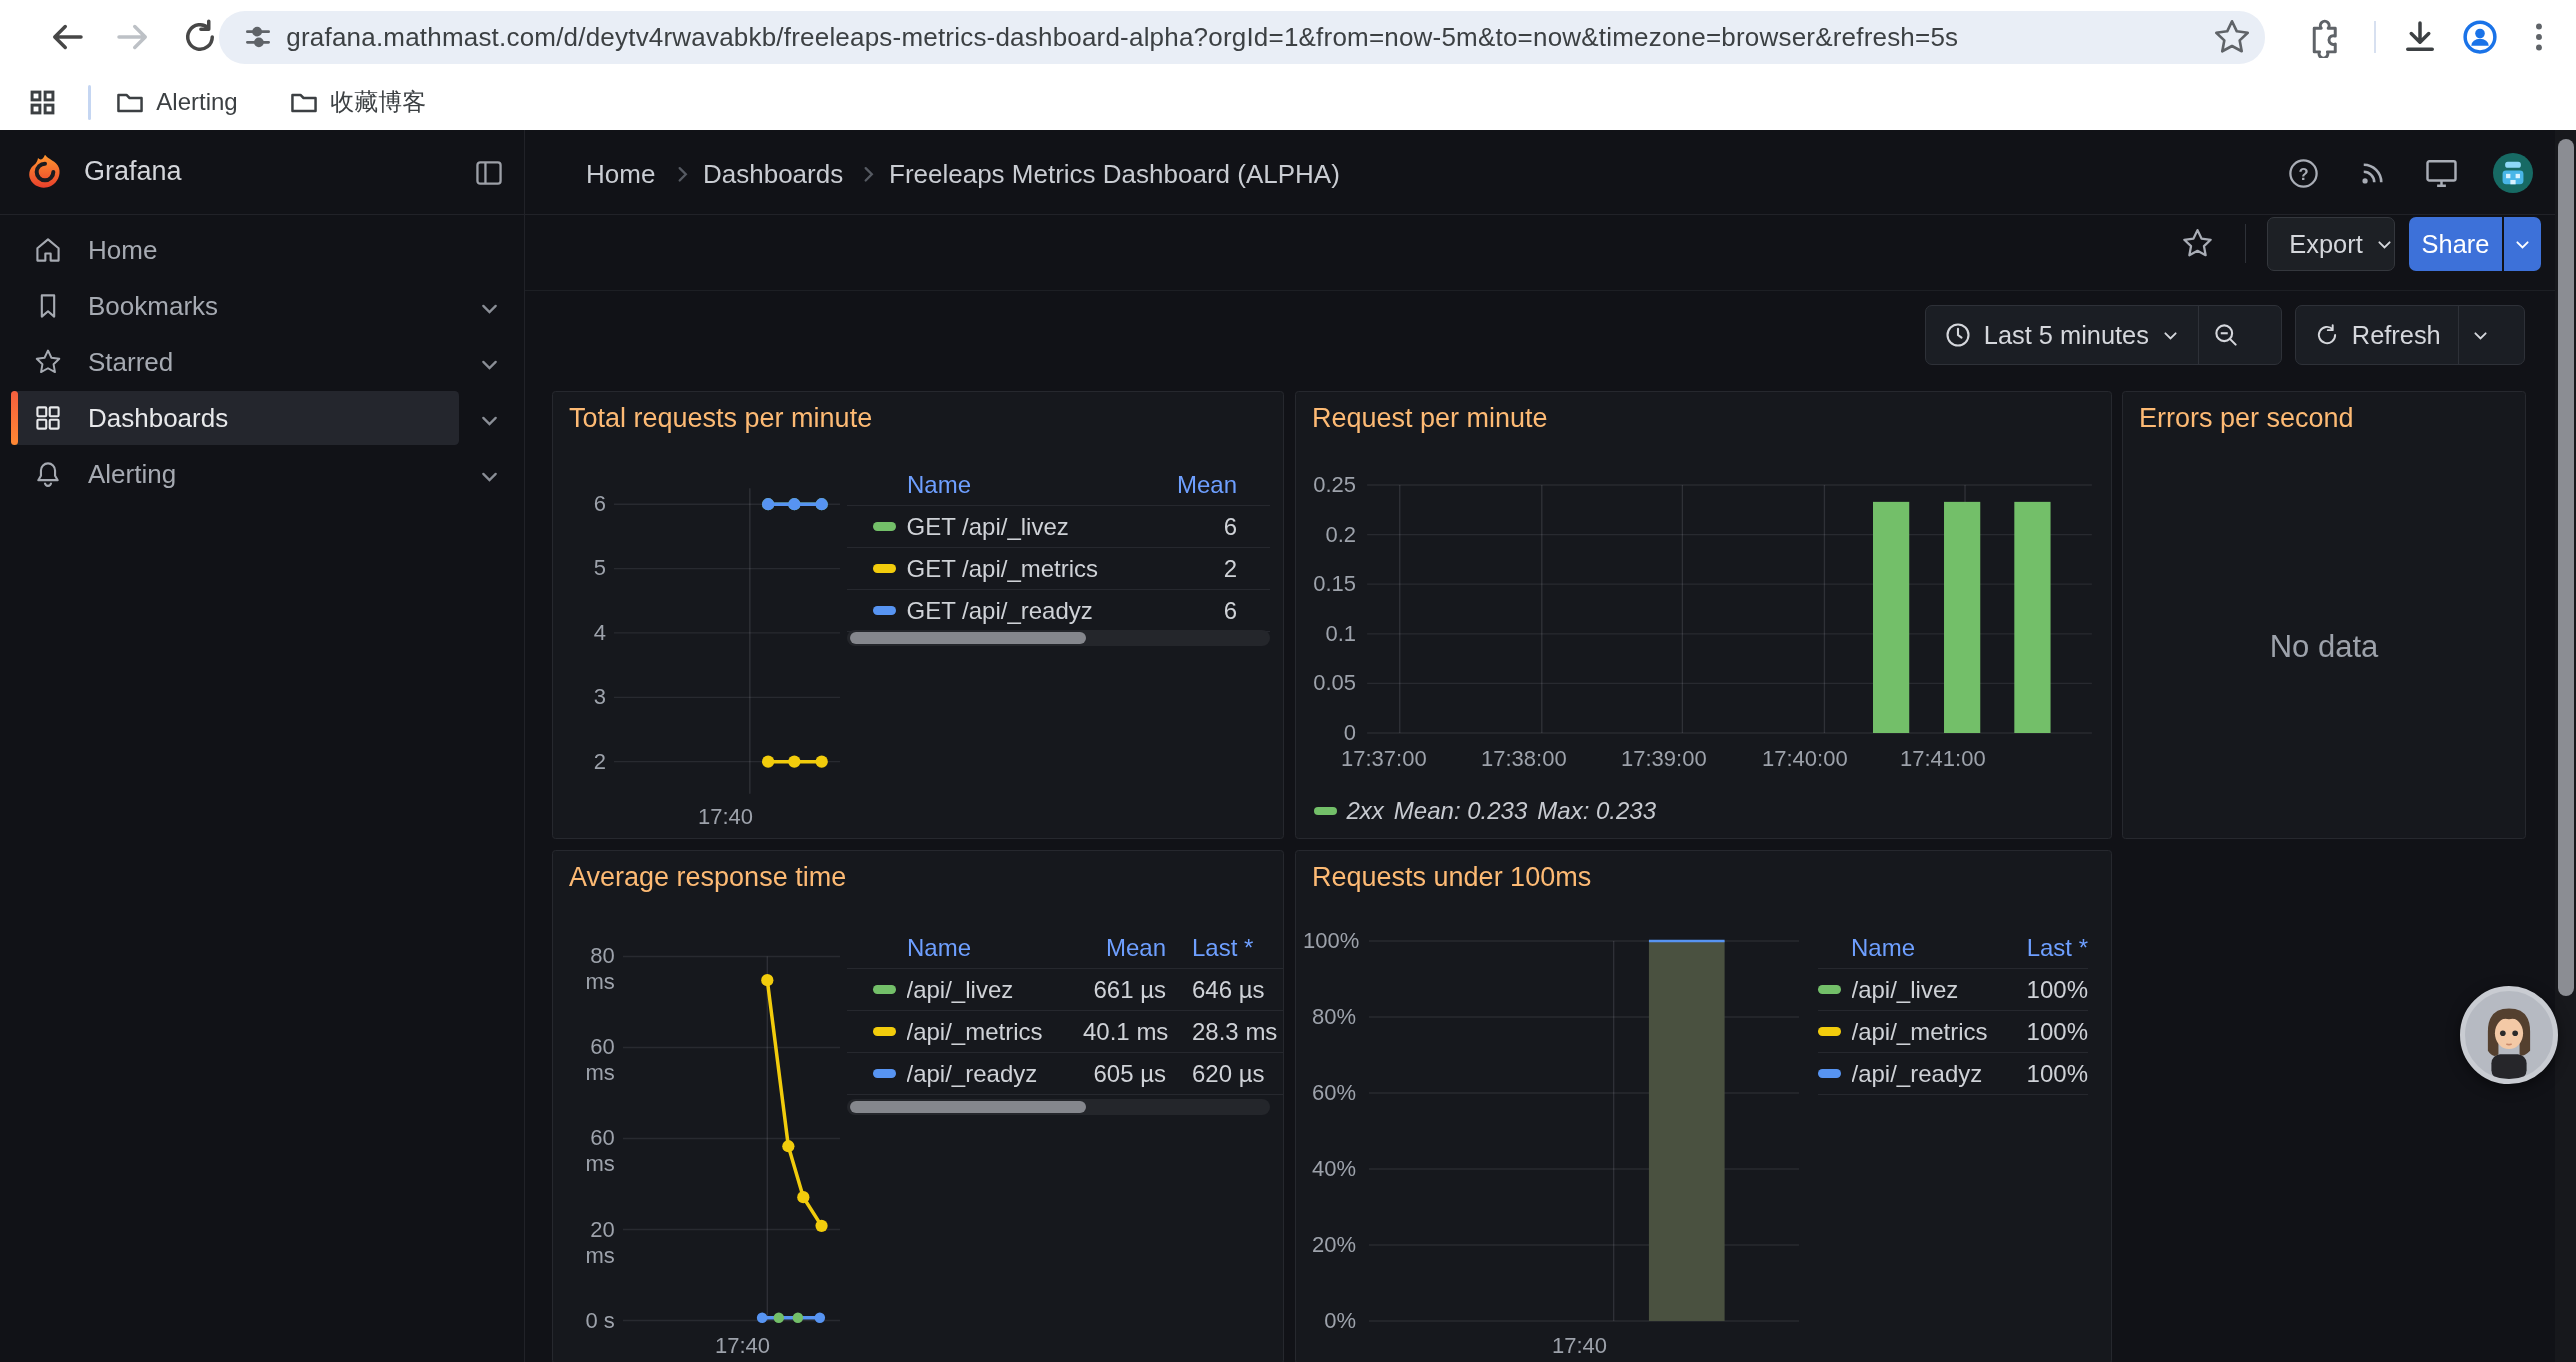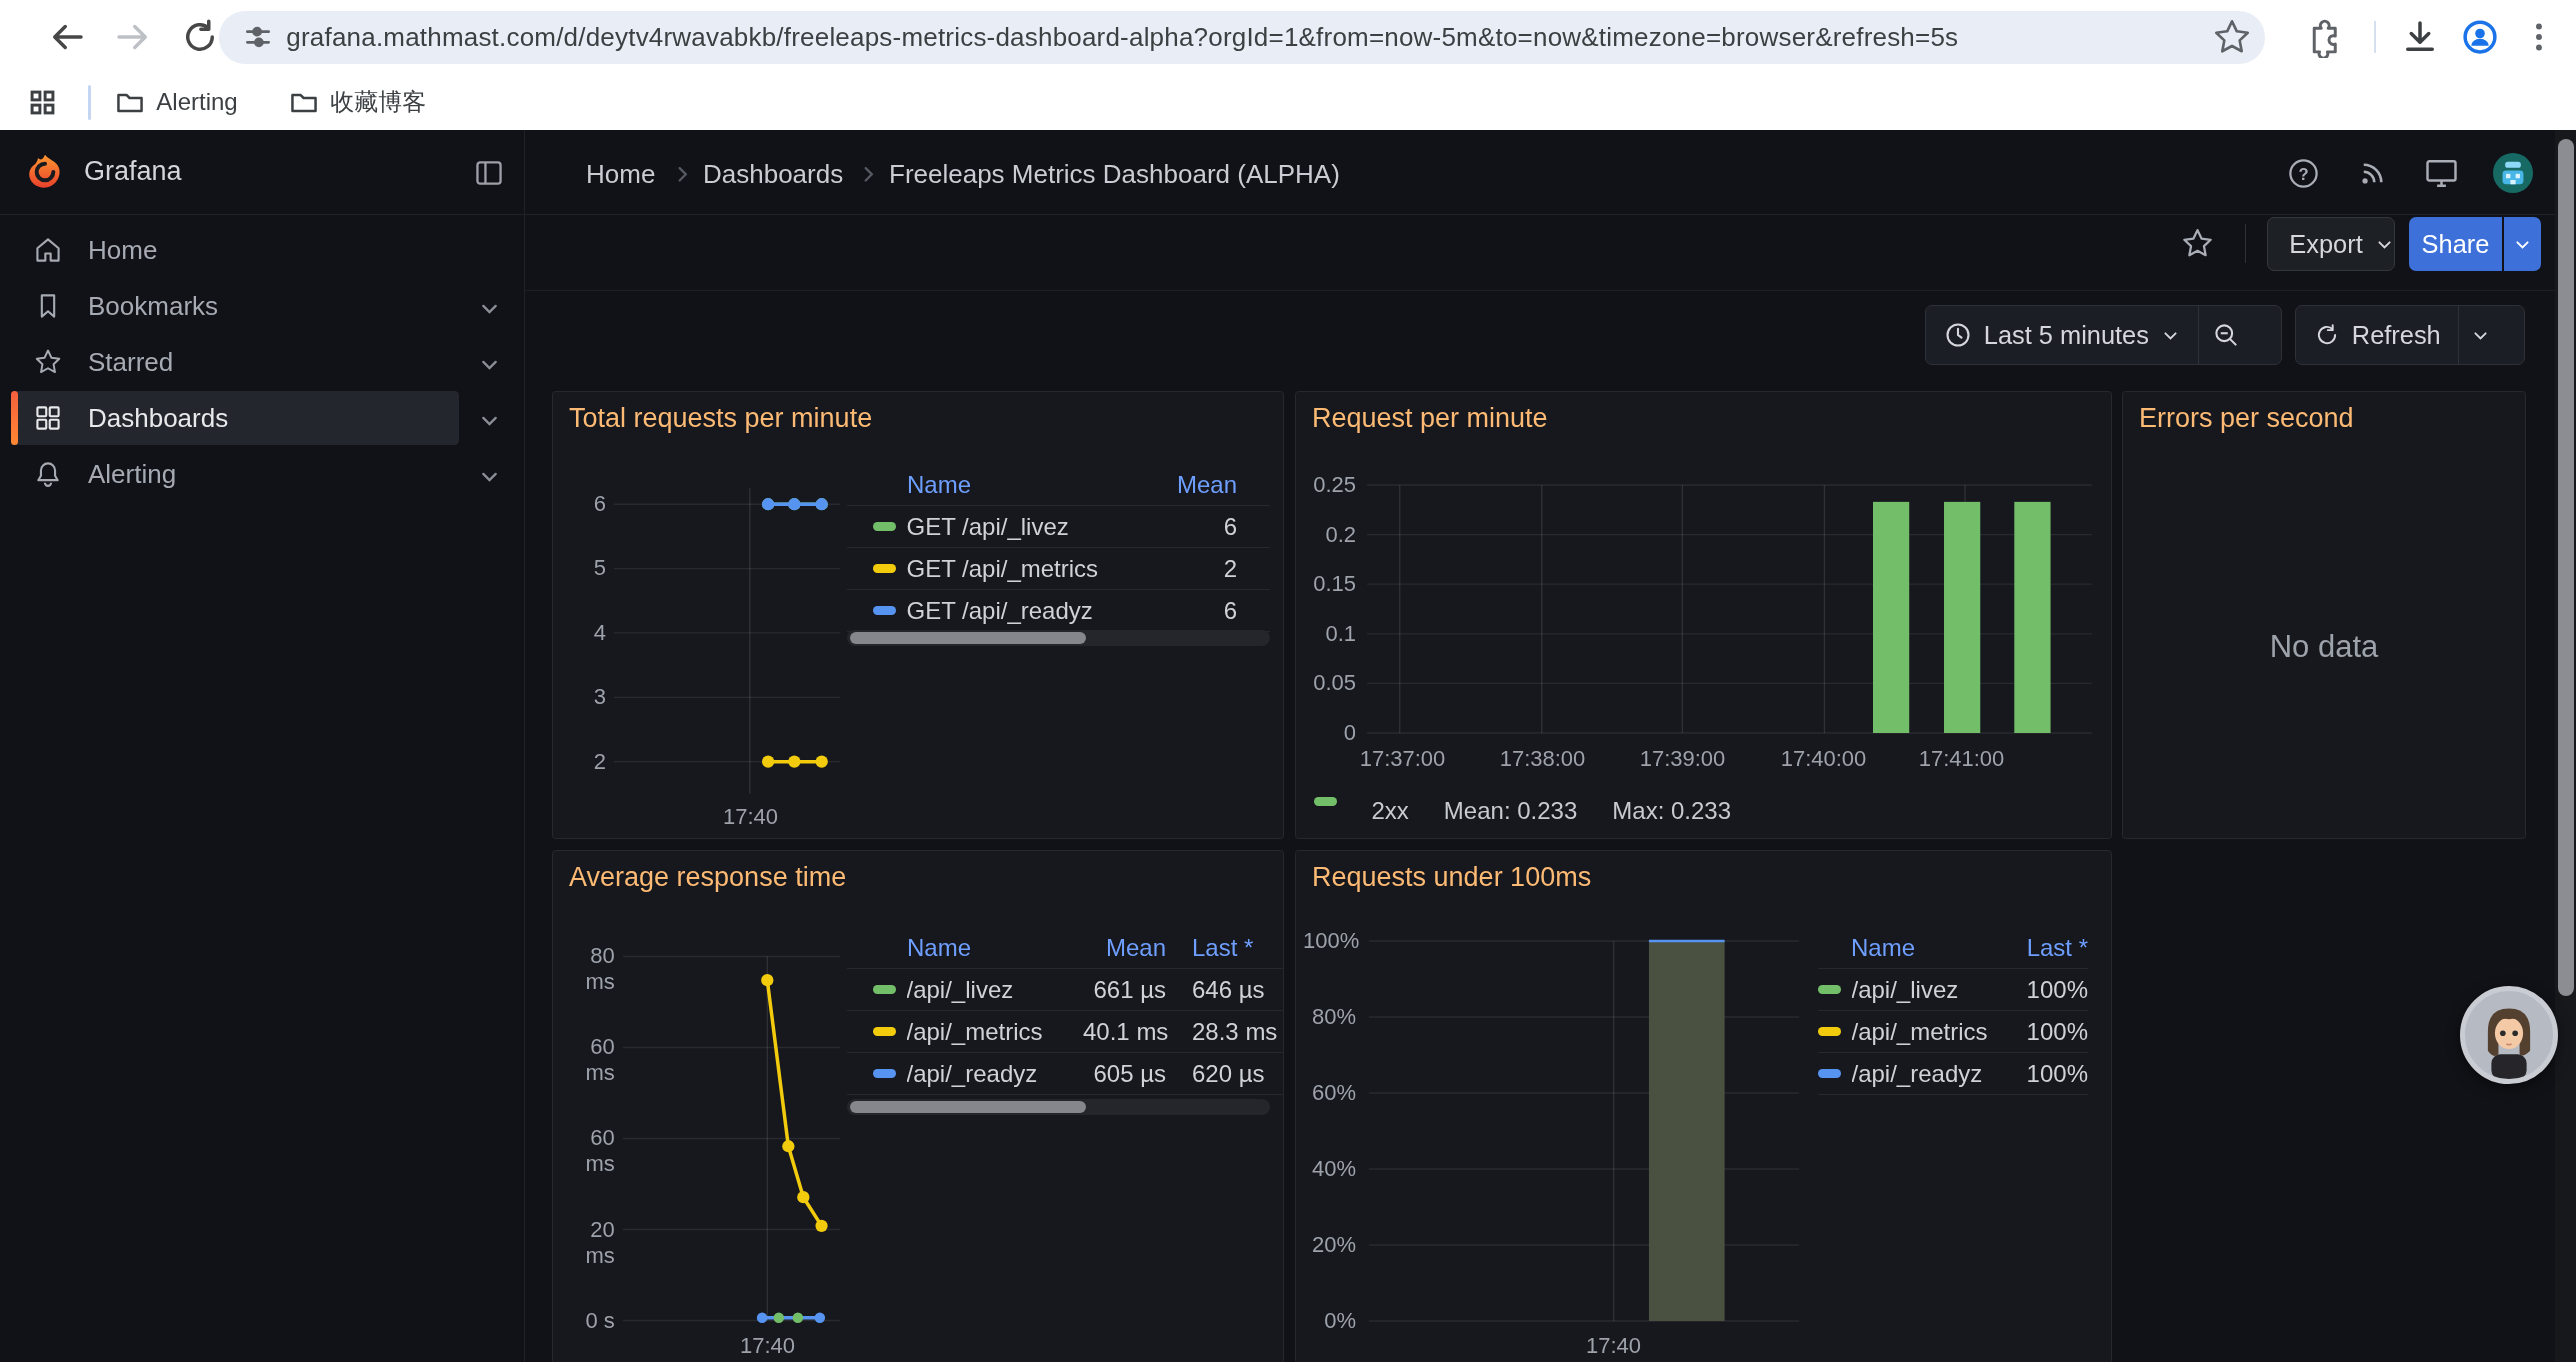--- a/index.html
+++ b/index.html
@@ -26,31 +26,31 @@
   .searchbox{position:absolute;left:1576px;top:144px;width:689px;height:58px;background:#0d0e12;border:0.9px solid #2b2e35;border-radius:7px;display:flex;align-items:center;color:#7b7f87;font-size:25.4px;}
   .subheader{position:absolute;left:525px;top:215px;width:2051px;height:75px;background:#111217;border-bottom:0.9px solid #1d1f24;}
   .btn-sec{position:absolute;height:54px;background:#1d2025;border:0.9px solid #34373d;border-radius:7px;display:flex;align-items:center;justify-content:flex-end;gap:12.3px;color:#d5d7dc;font-size:25.4px;box-sizing:border-box;}
   .btn-blue{position:absolute;height:54px;background:#3d71d9;color:#ffffff;font-size:25.4px;font-weight:500;display:flex;align-items:center;justify-content:center;}
   .tgroup{position:absolute;top:305px;height:60px;background:#1b1e24;border:0.9px solid #2e3138;border-radius:7px;display:flex;align-items:center;color:#d5d7dc;font-size:25.4px;box-sizing:border-box;}
   .tdiv{width:0.9px;height:100%;background:#2e3138;}
   
   .panel{position:absolute;background:#16181d;border:0.9px solid #26282e;border-radius:3.5px;overflow:hidden;}
   .ptitle{position:absolute;left:16px;top:10.5px;font-size:27px;font-weight:500;color:#fdba74;}
   .ytick{position:absolute;font-size:22px;color:#9da2ab;text-align:right;width:53px;}
-  .xtick{position:absolute;font-size:22px;color:#9da2ab;text-align:center;}
+  .xtick{position:absolute;font-size:22px;color:#9da2ab;}
   .nodata{position:absolute;left:0;top:237px;width:100%;text-align:center;font-size:31px;color:#9da2ab;}
   
   .legend{position:absolute;font-size:24px;color:#cfd2d7;}
   .lg-head{display:flex;align-items:center;height:40px;border-bottom:0.9px solid #26282e;color:#6e9fff;font-weight:500;}
   .lg-row{display:flex;align-items:center;height:41px;border-bottom:0.9px solid #26282e;}
   .swatch{width:23px;height:8.8px;border-radius:4.4px;flex:0 0 23px;margin-right:10.5px;}
   .lg-name{flex:1;white-space:nowrap;overflow:hidden;}
   .hsb{position:absolute;height:16px;background:#24262b;border-radius:8px;}
   .hsb .thumb{position:absolute;left:2.6px;top:1.8px;height:12.3px;width:56%;background:#85878d;border-radius:6.1px;}
-  .lgline{position:absolute;display:flex;gap:35px;font-size:24px;color:#c7cad0;}
+  .lgline{position:absolute;display:flex;align-items:center;gap:10px;font-size:24px;color:#c7cad0;font-style:italic;}
   
   .vtrack{position:absolute;left:2555px;top:130px;width:21px;height:1233px;background:#17181c;}
   .vthumb{position:absolute;left:2558px;top:139px;width:16px;height:857px;background:#8b8d93;border-radius:8px;}
   .favatar{position:absolute;left:2460px;top:986px;width:98px;height:98px;border-radius:50%;background:#b6bac2;border:5.3px solid #c9ccd2;box-sizing:border-box;box-shadow:0 3.5px 12.3px rgba(0,0,0,.5);overflow:hidden;}
 </style>
 </head>
 <body>
 
 <div class="toolbar">
   <div class="navbtn" style="left:46px;">

